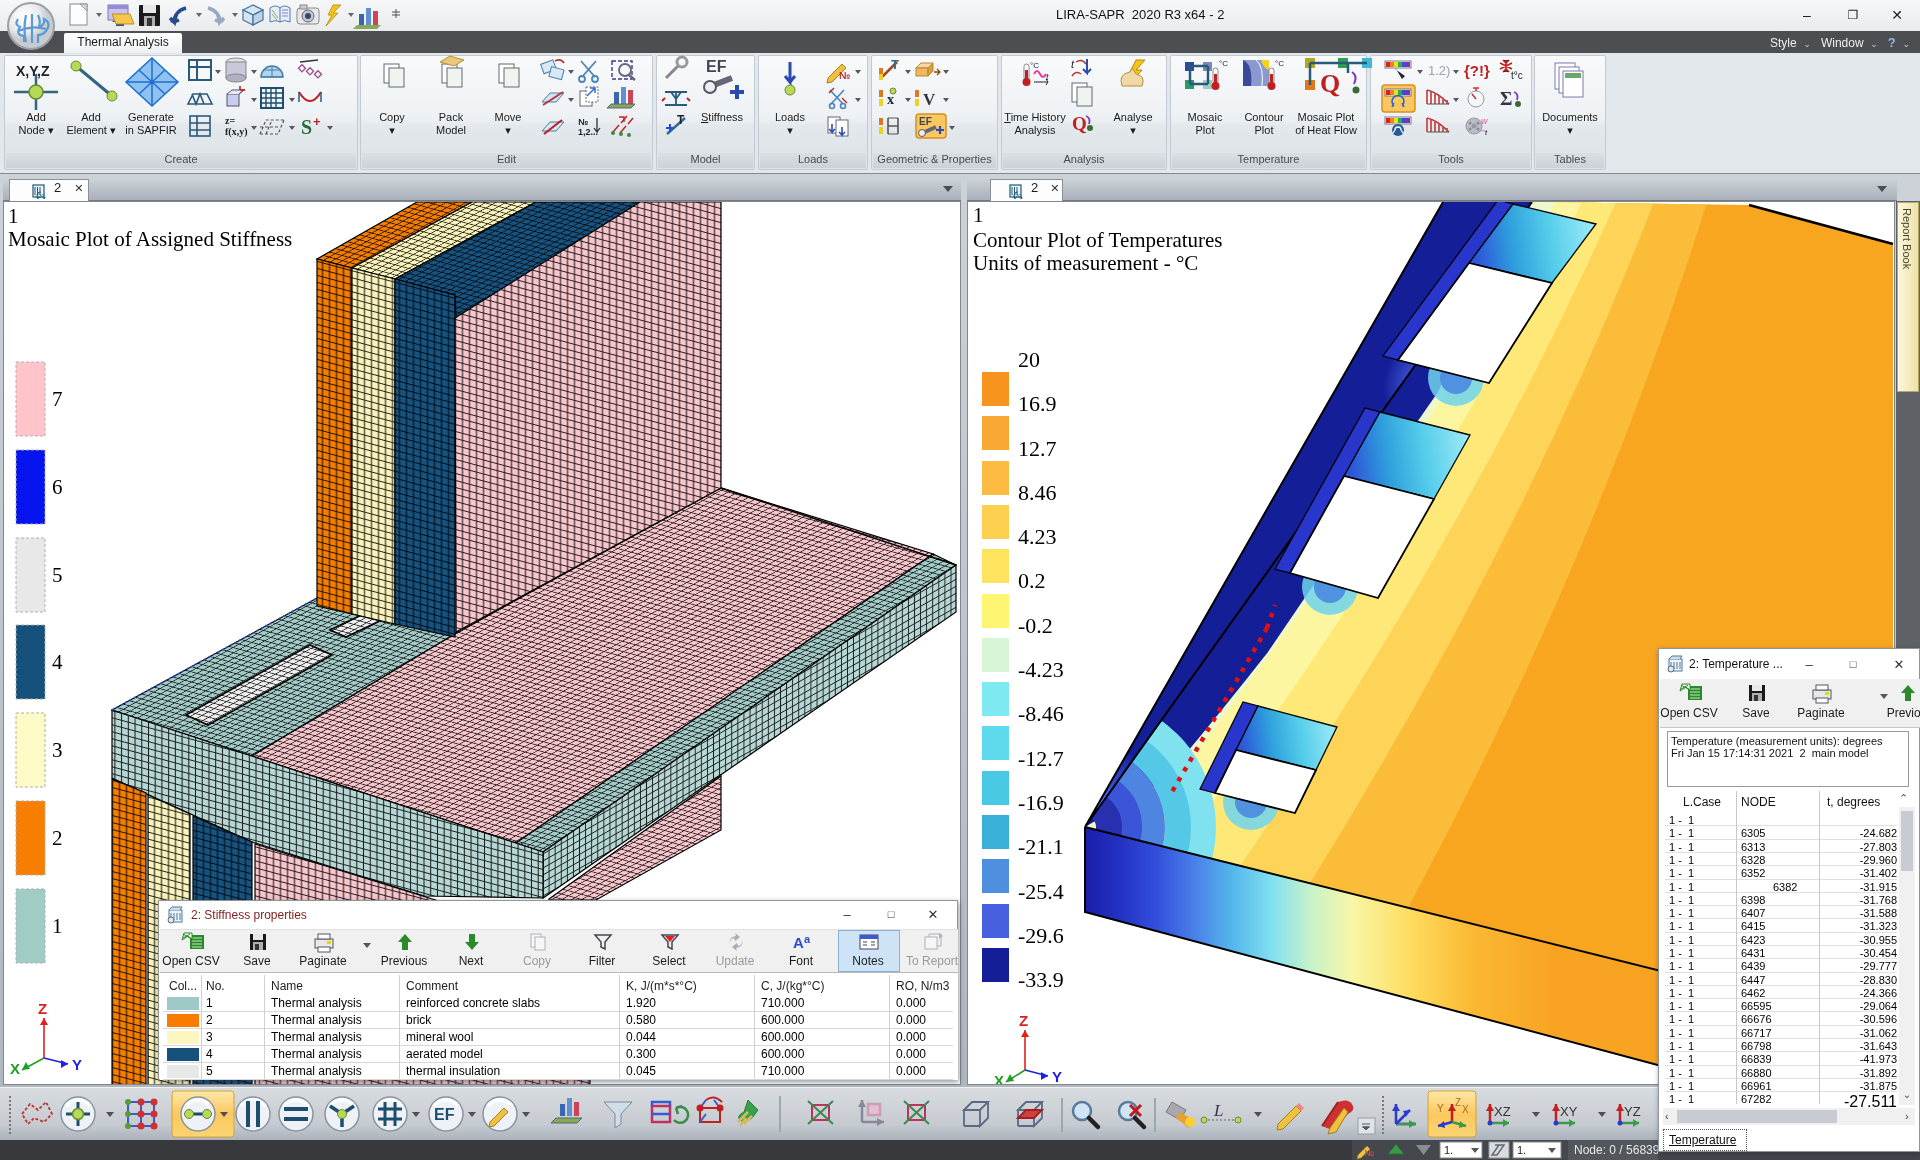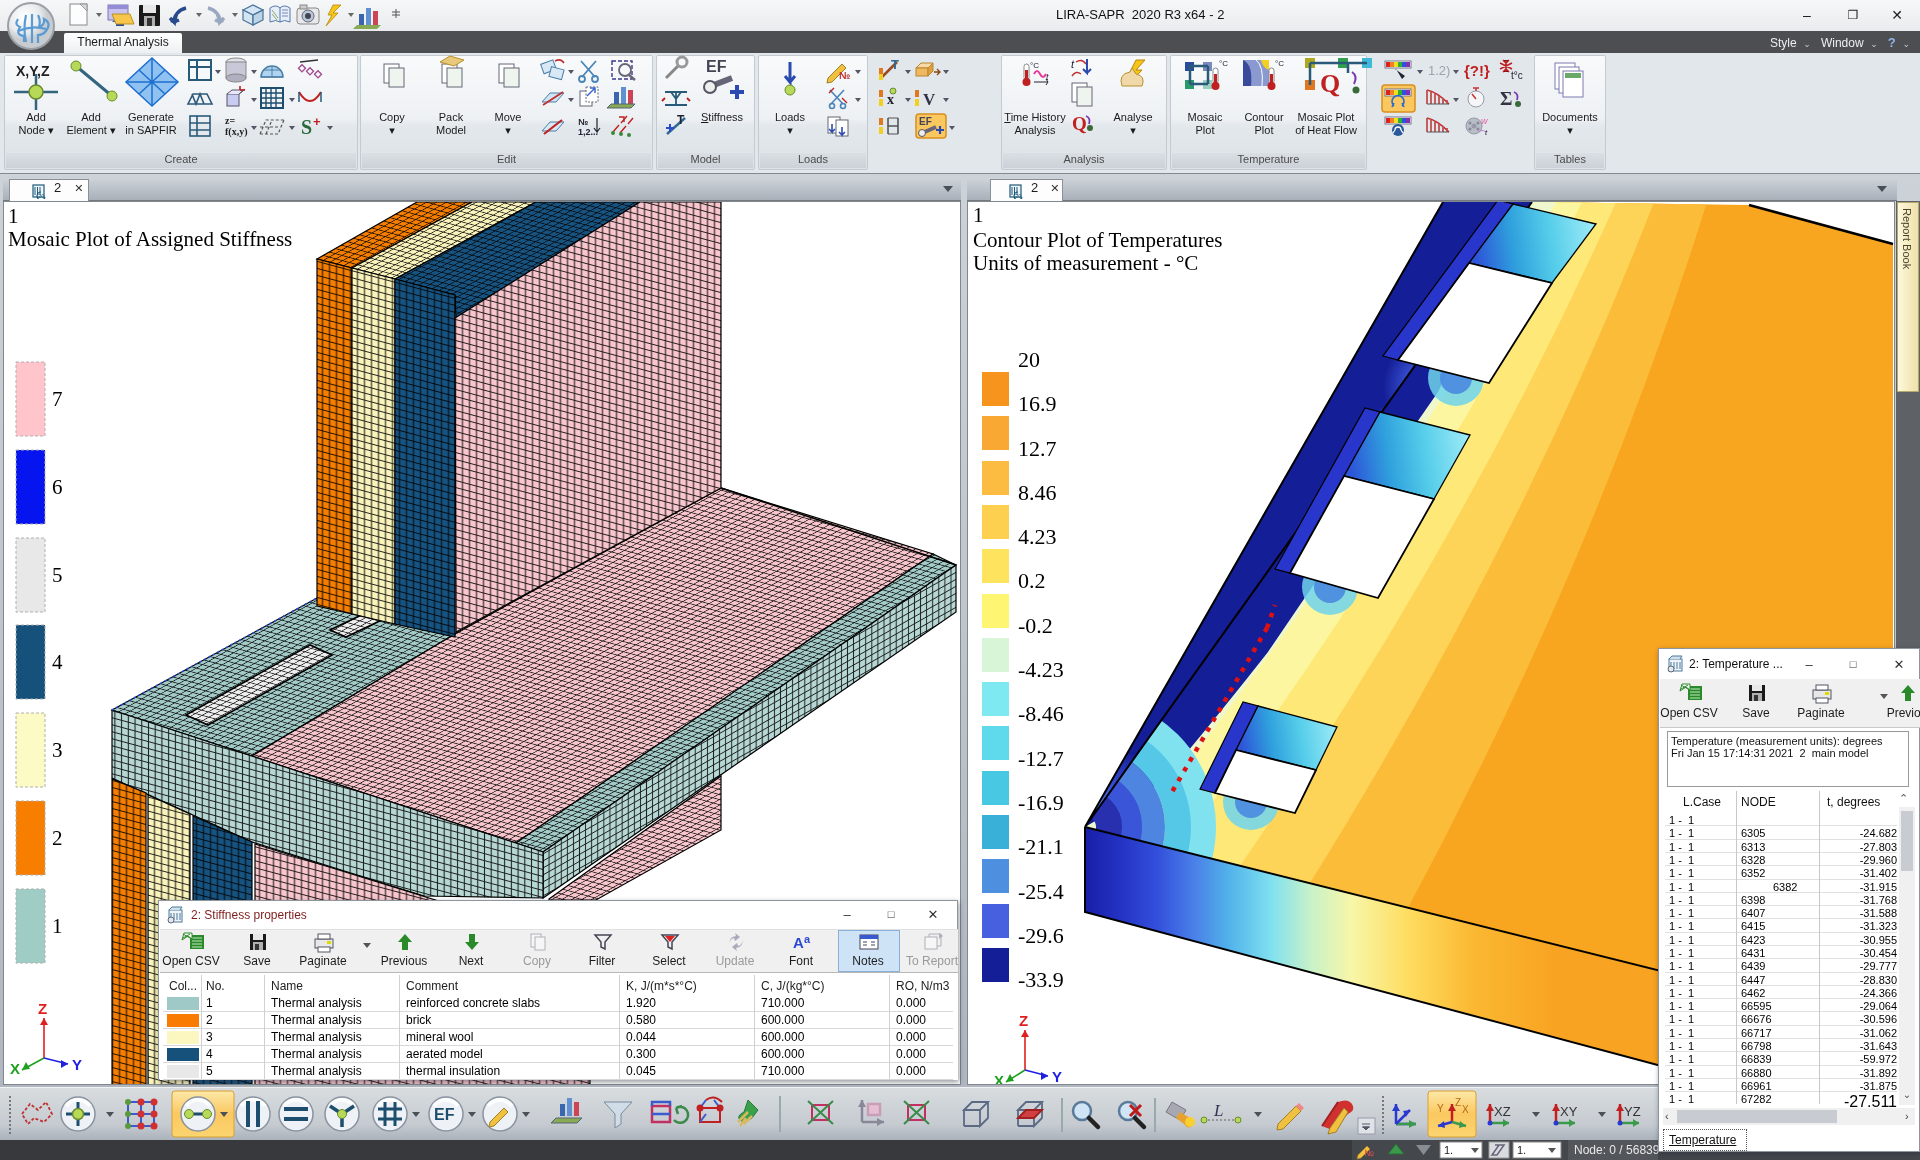--- a/index.html
+++ b/index.html
@@ -110,25 +110,31 @@
       </div>
 <div class="rgroup" style="left:360px;width:293px;">
         <div class="rlabel">Edit</div>
       </div>
 <div class="rgroup" style="left:656px;width:99px;">
         <div class="rlabel">Model</div>
       </div>
 <div class="rgroup" style="left:758px;width:110px;">
         <div class="rlabel">Loads</div>
       </div>
+<div class="rgroup" style="left:871px;width:127px;">
+        <div class="rlabel">Geometric &amp; Properties</div>
+      </div>
 <div class="rgroup" style="left:1001px;width:166px;">
         <div class="rlabel">Analysis</div>
       </div>
 <div class="rgroup" style="left:1170px;width:197px;">
         <div class="rlabel">Temperature</div>
+      </div>
+<div class="rgroup" style="left:1370px;width:162px;">
+        <div class="rlabel">Tools</div>
       </div>
 <div class="rgroup" style="left:1534px;width:72px;">
         <div class="rlabel">Tables</div>
       </div>
 <svg id="ribsvg" width="1920" height="121" style="position:absolute;left:0;top:0;">
         <text x="16" y="23" font-size="14" font-weight="bold" fill="#222">X,Y,Z</text>
 <g>
           <path d="M14 39 h44 M36 21 v36" stroke="#33657f" stroke-width="2.5"></path>
           <circle cx="36" cy="39" r="7" fill="#b6d957" stroke="#6a8a30" stroke-width="1.5"></circle>
         </g>
@@ -1142,21 +1148,21 @@
 <div style="position:absolute;left:10px;top:378px;font-size:11px;">1 -&nbsp; 1</div>
 <div style="position:absolute;left:82px;top:378px;font-size:11px;">66717</div>
 <div style="position:absolute;left:178px;top:378px;font-size:11px;text-align:right;width:60px;">-31.062</div>
 <div style="position:absolute;left:6px;top:376px;width:232px;height:1px;background:#e0e0e0;"></div>
 <div style="position:absolute;left:10px;top:391px;font-size:11px;">1 -&nbsp; 1</div>
 <div style="position:absolute;left:82px;top:391px;font-size:11px;">66798</div>
 <div style="position:absolute;left:178px;top:391px;font-size:11px;text-align:right;width:60px;">-31.643</div>
 <div style="position:absolute;left:6px;top:389px;width:232px;height:1px;background:#e0e0e0;"></div>
 <div style="position:absolute;left:10px;top:404px;font-size:11px;">1 -&nbsp; 1</div>
 <div style="position:absolute;left:82px;top:404px;font-size:11px;">66839</div>
-<div style="position:absolute;left:178px;top:404px;font-size:11px;text-align:right;width:60px;">-59.972</div>
+<div style="position:absolute;left:178px;top:404px;font-size:11px;text-align:right;width:60px;">-41.973</div>
 <div style="position:absolute;left:6px;top:402px;width:232px;height:1px;background:#e0e0e0;"></div>
 <div style="position:absolute;left:10px;top:418px;font-size:11px;">1 -&nbsp; 1</div>
 <div style="position:absolute;left:82px;top:418px;font-size:11px;">66880</div>
 <div style="position:absolute;left:178px;top:418px;font-size:11px;text-align:right;width:60px;">-31.892</div>
 <div style="position:absolute;left:6px;top:416px;width:232px;height:1px;background:#e0e0e0;"></div>
 <div style="position:absolute;left:10px;top:431px;font-size:11px;">1 -&nbsp; 1</div>
 <div style="position:absolute;left:82px;top:431px;font-size:11px;">66961</div>
 <div style="position:absolute;left:178px;top:431px;font-size:11px;text-align:right;width:60px;">-31.875</div>
 <div style="position:absolute;left:6px;top:429px;width:232px;height:1px;background:#e0e0e0;"></div>
 <div style="position:absolute;left:10px;top:444px;font-size:11px;">1 -&nbsp; 1</div>

